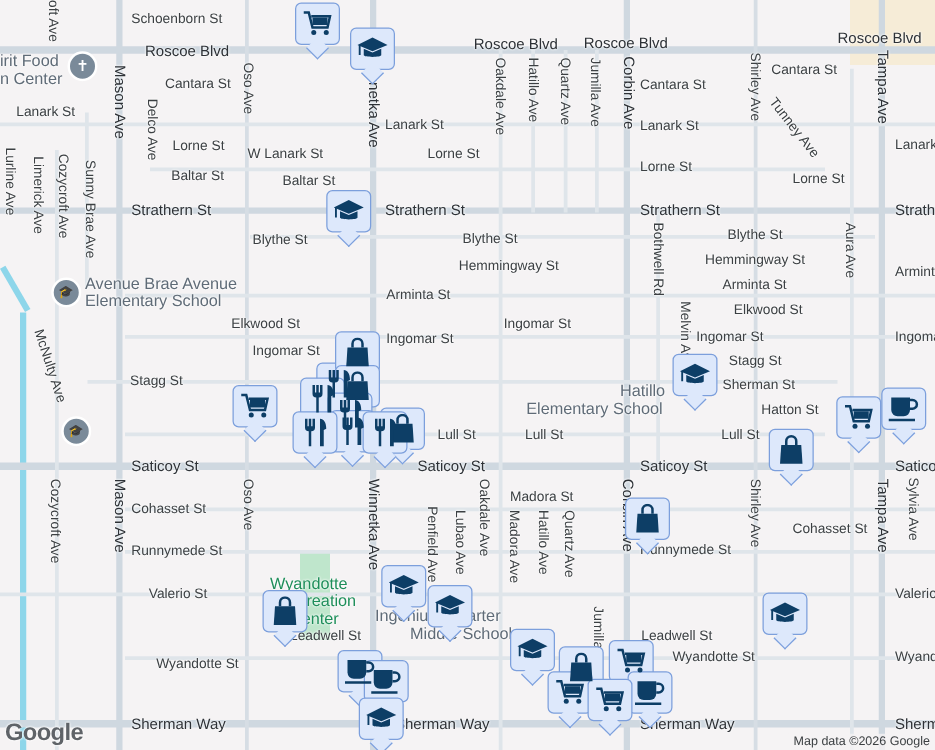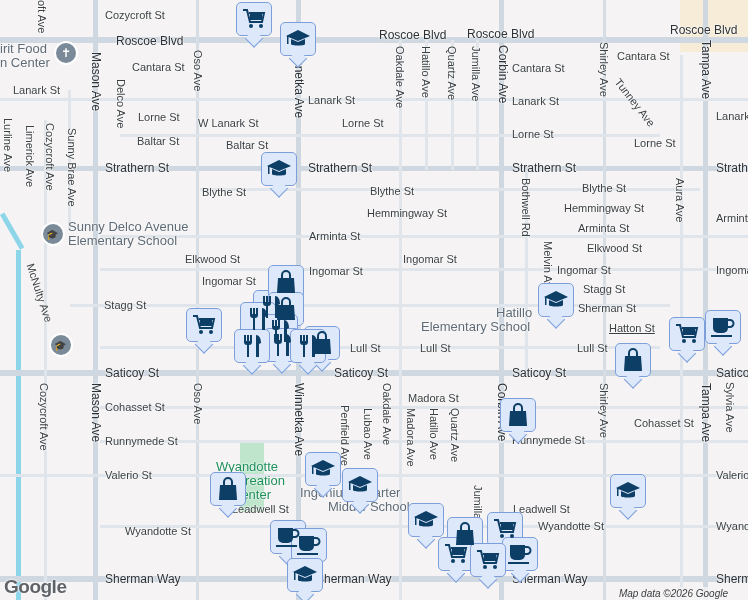--- a/index.html
+++ b/index.html
@@ -15,21 +15,21 @@
   .lbl.park { font-size:13px; color:#1e8e5a; line-height:14px; }
   .lbl.area { font-size:12px; letter-spacing:2px; color:#2d3136; }
   .park-area { position:absolute; background:#bfe6cc; }
   .commercial { position:absolute; background:#f6ecd7; }
   .canal { position:absolute; background:#8dd6ea; }
   .marker { position:absolute; width:36px; height:34px; background:#dde8fb; border:1.5px solid #7c9fdc; border-radius:5px; box-sizing:border-box; display:flex; align-items:center; justify-content:center; color:#0d3e66; }
   .marker::after { content:""; position:absolute; left:50%; bottom:-10px; width:12px; height:12px; background:#dde8fb; border-right:1.5px solid #7c9fdc; border-bottom:1.5px solid #7c9fdc; transform:translateX(-50%) rotate(45deg); }
   .marker svg { position:relative; z-index:1; }
   .poi-pin { position:absolute; width:20px; height:20px; border-radius:50%; background:#7a8a99; border:2px solid #fff; display:flex; align-items:center; justify-content:center; color:#fff; font-size:12px; }
   .google-logo { position:absolute; left:4px; bottom:2px; font-size:19px; font-weight:bold; color:#5f6368; letter-spacing:-0.5px; text-shadow:0 0 2px #fff,0 0 2px #fff; }
-  .attrib { position:absolute; right:16px; bottom:0; font-size:10px; color:#3c4043; background:rgba(245,243,244,0.8); padding:1px 4px;font-style:italic; }
+  .attrib { position:absolute; right:0; bottom:0; font-size:10px; color:#3c4043; background:rgba(245,243,244,0.8); padding:1px 4px; }
 </style>
 </head>
 <body>
 
 <div id="map">
 
   <div class="commercial" style="left:680px;top:0;width:68px;height:52px;"></div>
   <div class="park-area" style="left:240px;top:442px;width:24px;height:70px;"></div>
   <div class="canal" style="left:16px;top:250px;width:5px;height:350px;"></div>
   <div class="canal" style="left:0;top:215px;width:5px;height:40px;transform:rotate(-30deg);transform-origin:0 0;"></div>
@@ -59,21 +59,21 @@
   <div class="road minor" style="left:100px;top:525px;width:648px;height:3px;"></div>
   <div class="road minor" style="left:399px;top:40px;width:3px;height:560px;"></div>
   <div class="road minor" style="left:425px;top:40px;width:3px;height:130px;"></div>
   <div class="road minor" style="left:451px;top:40px;width:3px;height:130px;"></div>
   <div class="road minor" style="left:476px;top:40px;width:3px;height:130px;"></div>
   <div class="road minor" style="left:680px;top:55px;width:3px;height:545px;"></div>
   <div class="road minor" style="left:525px;top:170px;width:3px;height:200px;"></div>
   <div class="road minor" style="left:44px;top:120px;width:3px;height:480px;"></div>
   <div class="road minor" style="left:68px;top:90px;width:3px;height:140px;"></div>
 
-  <div class="lbl" style="left:105px;top:9px;">Cozycroft St</div>
+  <div class="lbl" style="left:105px;top:9px;">Schoenborn St</div>
   <div class="lbl major" style="left:116px;top:35px;">Roscoe Blvd</div>
   <div class="lbl major" style="left:379px;top:29px;">Roscoe Blvd</div>
   <div class="lbl major" style="left:467px;top:28px;">Roscoe Blvd</div>
   <div class="lbl major" style="left:670px;top:24px;">Roscoe Blvd</div>
   <div class="lbl" style="left:132px;top:61px;">Cantara St</div>
   <div class="lbl" style="left:512px;top:62px;">Cantara St</div>
   <div class="lbl" style="left:617px;top:50px;">Cantara St</div>
   <div class="lbl" style="left:13px;top:84px;">Lanark St</div>
   <div class="lbl" style="left:308px;top:94px;">Lanark St</div>
   <div class="lbl" style="left:512px;top:95px;">Lanark St</div>
@@ -100,35 +100,35 @@
   <div class="lbl" style="left:185px;top:253px;">Elkwood St</div>
   <div class="lbl" style="left:587px;top:242px;">Elkwood St</div>
   <div class="lbl" style="left:202px;top:275px;">Ingomar St</div>
   <div class="lbl" style="left:309px;top:265px;">Ingomar St</div>
   <div class="lbl" style="left:403px;top:253px;">Ingomar St</div>
   <div class="lbl" style="left:557px;top:264px;">Ingomar St</div>
   <div class="lbl" style="left:716px;top:264px;">Ingoma</div>
   <div class="lbl" style="left:104px;top:299px;">Stagg St</div>
   <div class="lbl" style="left:583px;top:283px;">Stagg St</div>
   <div class="lbl" style="left:578px;top:302px;">Sherman St</div>
-  <div class="lbl" style="left:609px;top:322px;text-decoration:underline;">Hatton St</div>
+  <div class="lbl" style="left:609px;top:322px;">Hatton St</div>
   <div class="lbl" style="left:350px;top:342px;">Lull St</div>
   <div class="lbl" style="left:420px;top:342px;">Lull St</div>
   <div class="lbl" style="left:577px;top:342px;">Lull St</div>
   <div class="lbl major" style="left:105px;top:367px;">Saticoy St</div>
   <div class="lbl area" style="left:259px;top:348px;">WINNETKA</div>
   <div class="lbl major" style="left:334px;top:367px;">Saticoy St</div>
   <div class="lbl major" style="left:512px;top:367px;">Saticoy St</div>
   <div class="lbl major" style="left:716px;top:367px;">Saticoy St</div>
   <div class="lbl" style="left:105px;top:401px;">Cohasset St</div>
   <div class="lbl" style="left:634px;top:417px;">Cohasset St</div>
   <div class="lbl" style="left:408px;top:392px;">Madora St</div>
   <div class="lbl" style="left:105px;top:435px;">Runnymede St</div>
   <div class="lbl" style="left:512px;top:434px;">Runnymede St</div>
-  <div class="lbl" style="left:105px;top:469px;">Valerio St</div>
+  <div class="lbl" style="left:119px;top:469px;">Valerio St</div>
   <div class="lbl" style="left:716px;top:469px;">Valerio</div>
   <div class="lbl" style="left:232px;top:503px;">Leadwell St</div>
   <div class="lbl" style="left:513px;top:503px;">Leadwell St</div>
   <div class="lbl" style="left:125px;top:525px;">Wyandotte St</div>
   <div class="lbl" style="left:538px;top:520px;">Wyandotte St</div>
   <div class="lbl" style="left:716px;top:520px;">Wyand</div>
   <div class="lbl major" style="left:105px;top:573px;">Sherman Way</div>
   <div class="lbl major" style="left:316px;top:573px;">Sherman Way</div>
   <div class="lbl major" style="left:512px;top:573px;">Sherman Way</div>
   <div class="lbl major" style="left:716px;top:573px;">Sherm</div>
@@ -168,21 +168,21 @@
   <div class="lbl v" style="left:56px;top:123px;">Cozycroft Ave</div>
   <div class="lbl v" style="left:50px;top:383px;">Cozycroft Ave</div>
   <div class="lbl v" style="left:78px;top:128px;">Sunny Brae Ave</div>
   <div class="lbl" style="left:36px;top:262px;transform:rotate(72deg);transform-origin:0 0;">McNulty Ave</div>
 
   <div class="lbl poi" style="left:0;top:42px;">irit Food</div>
   <div class="lbl poi" style="left:0;top:56px;">n Center</div>
   <div class="poi-pin" style="left:54px;top:41px;">✝</div>
 
   <div class="poi-pin" style="left:41px;top:222px;font-size:10px;">🎓</div>
-  <div class="lbl poi" style="left:68px;top:220px;">Sunny Delco Avenue</div>
+  <div class="lbl poi" style="left:68px;top:220px;">Avenue Brae Avenue</div>
   <div class="lbl poi" style="left:68px;top:234px;">Elementary School</div>
   <div class="poi-pin" style="left:49px;top:333px;font-size:10px;">🎓</div>
 
   <div class="lbl poi" style="left:496px;top:306px;">Hatillo</div>
   <div class="lbl poi" style="left:421px;top:320px;">Elementary School</div>
 
   <div class="lbl park" style="left:216px;top:460px;">Wyandotte</div>
   <div class="lbl park" style="left:222px;top:474px;">Recreation</div>
   <div class="lbl park" style="left:232px;top:488px;">Center</div>
 

